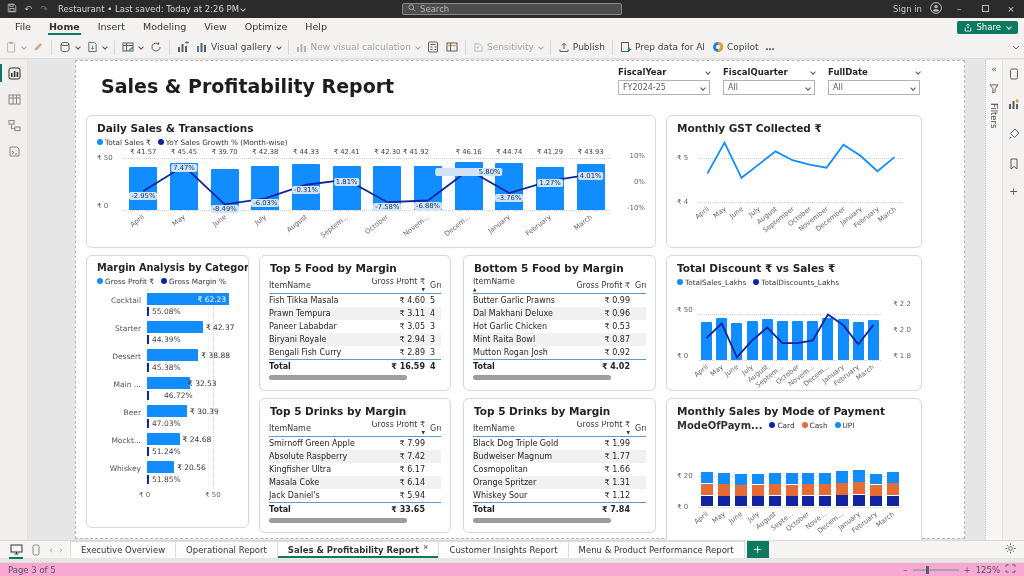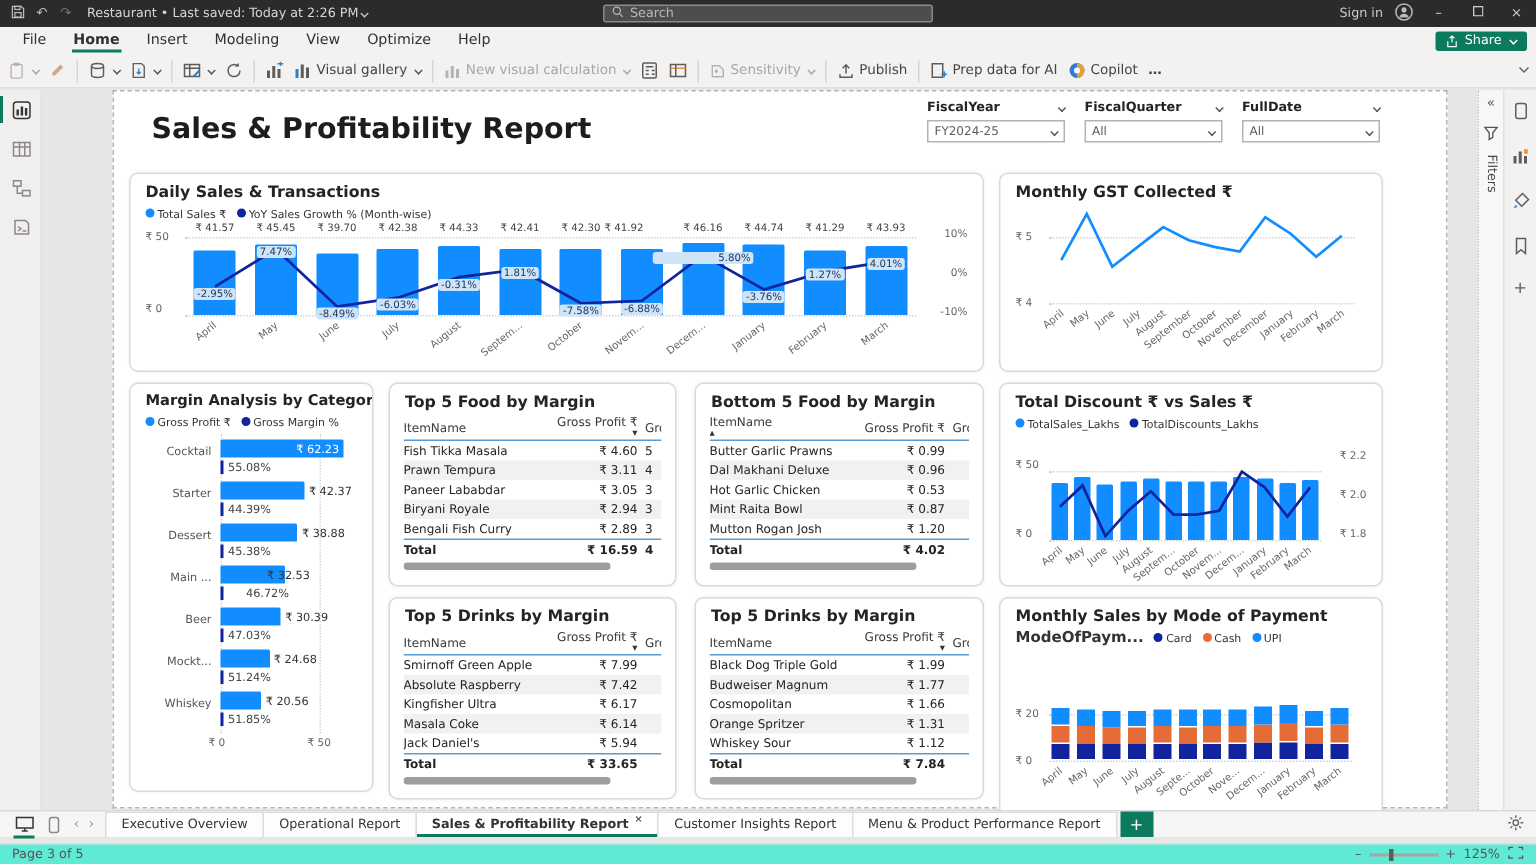--- a/index.html
+++ b/index.html
@@ -94,21 +94,21 @@
   .tabbar { position:absolute; bottom:18px; left:0; right:0; height:18px; background:#f6f5f4; border-top:1px solid #dcdad8; display:flex; align-items:center; font-size:8.5px; color:#333; padding-left:6px; z-index:40;}
   .view-ico { position:relative; width:20px; height:18px; display:flex; align-items:center; justify-content:center; }
   .view-ico.active::after { content:""; position:absolute; left:3px; right:3px; bottom:0; height:2px; background:#0C7A5E; }
   .nav-arrow { color:#999; font-size:9px; width:10px; text-align:center; }
   .tab { height:17px; line-height:16px; padding:0 10px; background:#fdfdfd; border:1px solid #dcdcdc; border-bottom:none; margin-right:-1px; white-space:nowrap; position:relative;}
   .tab.active { font-weight:bold; background:#fff; box-shadow:inset 0 -2px 0 #0C7A5E; }
   .tab .closex { font-size:6.5px; color:#555; position:relative; top:-4px; margin-left:4px; }
   .addtab { width:22px; height:17px; background:#0C7A5E; color:#fff; text-align:center; line-height:17px; margin-left:3px; font-size:11px; }
   .tab-gear { margin-left:auto; margin-right:8px; }
 
-  .statusbar { position:absolute; bottom:0; left:0; right:0; height:14px; background:#5eead4; border-top:1px solid #e0dedc; display:flex; align-items:center; font-size:8.5px; color:#555; padding:0 8px; z-index:40;}
+  .statusbar { position:absolute; bottom:0; left:0; right:0; height:14px; background:#f9a8d4; border-top:1px solid #e0dedc; display:flex; align-items:center; font-size:8.5px; color:#555; padding:0 8px; z-index:40;}
   .sb-right { margin-left:auto; display:flex; align-items:center; gap:5px; }
   .zoomtrack { width:46px; height:2px; background:#a7a5a3; position:relative; }
   .zoomhandle { position:absolute; left:30%; top:-3px; width:3px; height:8px; background:#605e5c; }
 </style>
 </head>
 <body>
 
 <div class="app">
 
   <div class="titlebar">
@@ -479,21 +479,21 @@
             <span class="mval" style="left: 108.928px; top: 36px;">₹ 42.37</span>
             <div class="sliver" style="left: 50px; top: 48px; height: 9px;"></div>
             <span class="mpct" style="left: 55px; top: 48px;">44.39%</span>
             <span class="mcat-label" style="left: 0px; top: 65px;">Dessert</span>
             <div class="bar" style="left: 50px; top: 62px; width: 51.3216px; height: 12px; background: rgb(17, 141, 255);"></div>
             <span class="mval" style="left: 104.322px; top: 64px;">₹ 38.88</span>
             <div class="sliver" style="left: 50px; top: 76px; height: 9px;"></div>
             <span class="mpct" style="left: 55px; top: 76px;">45.38%</span>
             <span class="mcat-label" style="left: 0px; top: 93px;">Main ...</span>
             <div class="bar" style="left: 50px; top: 90px; width: 42.9396px; height: 12px; background: rgb(17, 141, 255);"></div>
-            <span class="mval" style="left: 81px; top: 92px;">₹ 32.53</span>
+            <span class="mval" style="left: 91px; top: 92px;">₹ 32.53</span>
             <div class="sliver" style="left: 50px; top: 104px; height: 9px;"></div>
             <span class="mpct" style="left: 55px; top: 104px; margin-left: 12px;">46.72%</span>
             <span class="mcat-label" style="left: 0px; top: 121px;">Beer</span>
             <div class="bar" style="left: 50px; top: 118px; width: 40.1148px; height: 12px; background: rgb(17, 141, 255);"></div>
             <span class="mval" style="left: 93.1148px; top: 120px;">₹ 30.39</span>
             <div class="sliver" style="left: 50px; top: 132px; height: 9px;"></div>
             <span class="mpct" style="left: 55px; top: 132px;">47.03%</span>
             <span class="mcat-label" style="left: 0px; top: 149px;">Mockt...</span>
             <div class="bar" style="left: 50px; top: 146px; width: 32.5776px; height: 12px; background: rgb(17, 141, 255);"></div>
             <span class="mval" style="left: 85.5776px; top: 148px;">₹ 24.68</span>
@@ -590,21 +590,21 @@
               <span class="c1">₹ 0.53</span>
               <span class="c2"></span>
             </div>
             <div class="trow alt">
               <span class="c0">Mint Raita Bowl</span>
               <span class="c1">₹ 0.87</span>
               <span class="c2"></span>
             </div>
             <div class="trow">
               <span class="c0">Mutton Rogan Josh</span>
-              <span class="c1">₹ 1.20</span>
+              <span class="c1">₹ 0.92</span>
               <span class="c2"></span>
             </div>
             <div class="trow total">
               <span class="c0">Total</span>
               <span class="c1">₹ 4.02</span>
               <span class="c2"></span>
             </div>
             <div class="hscroll">
               <div class="hthumb"></div>
             </div>

